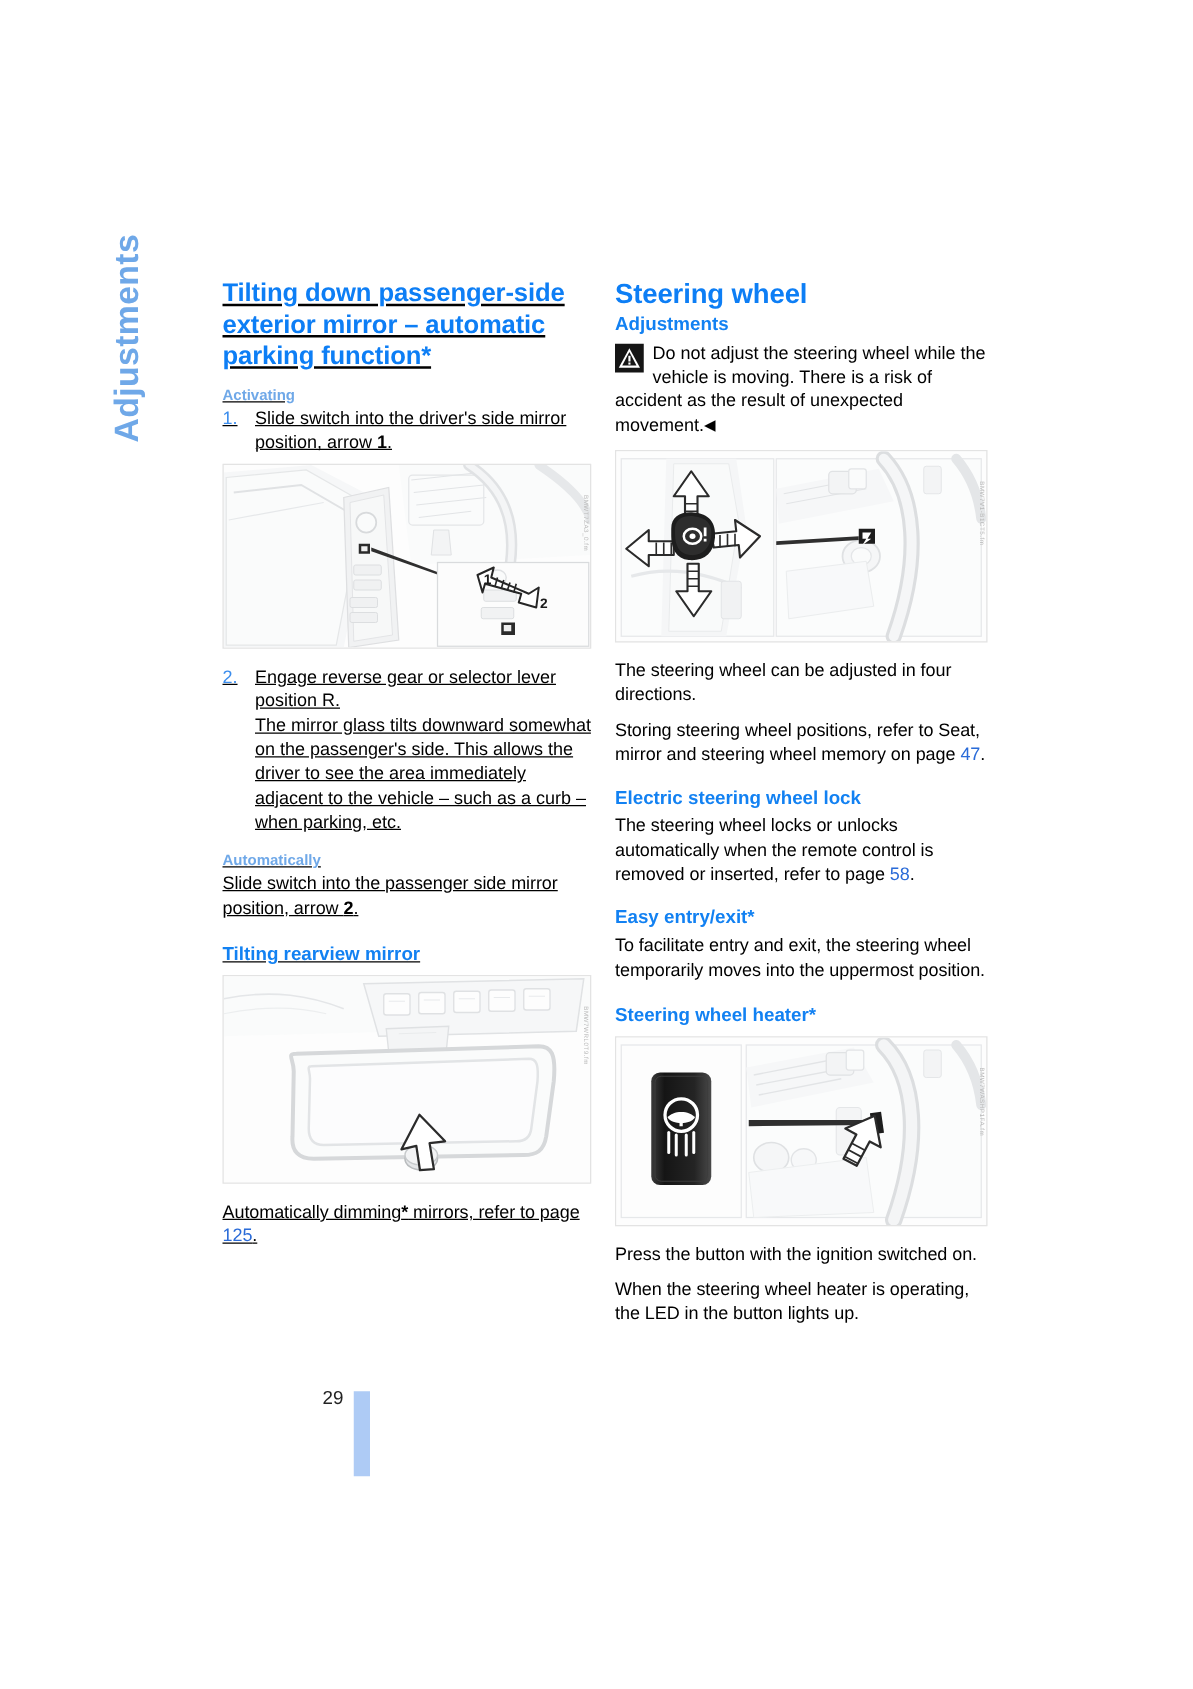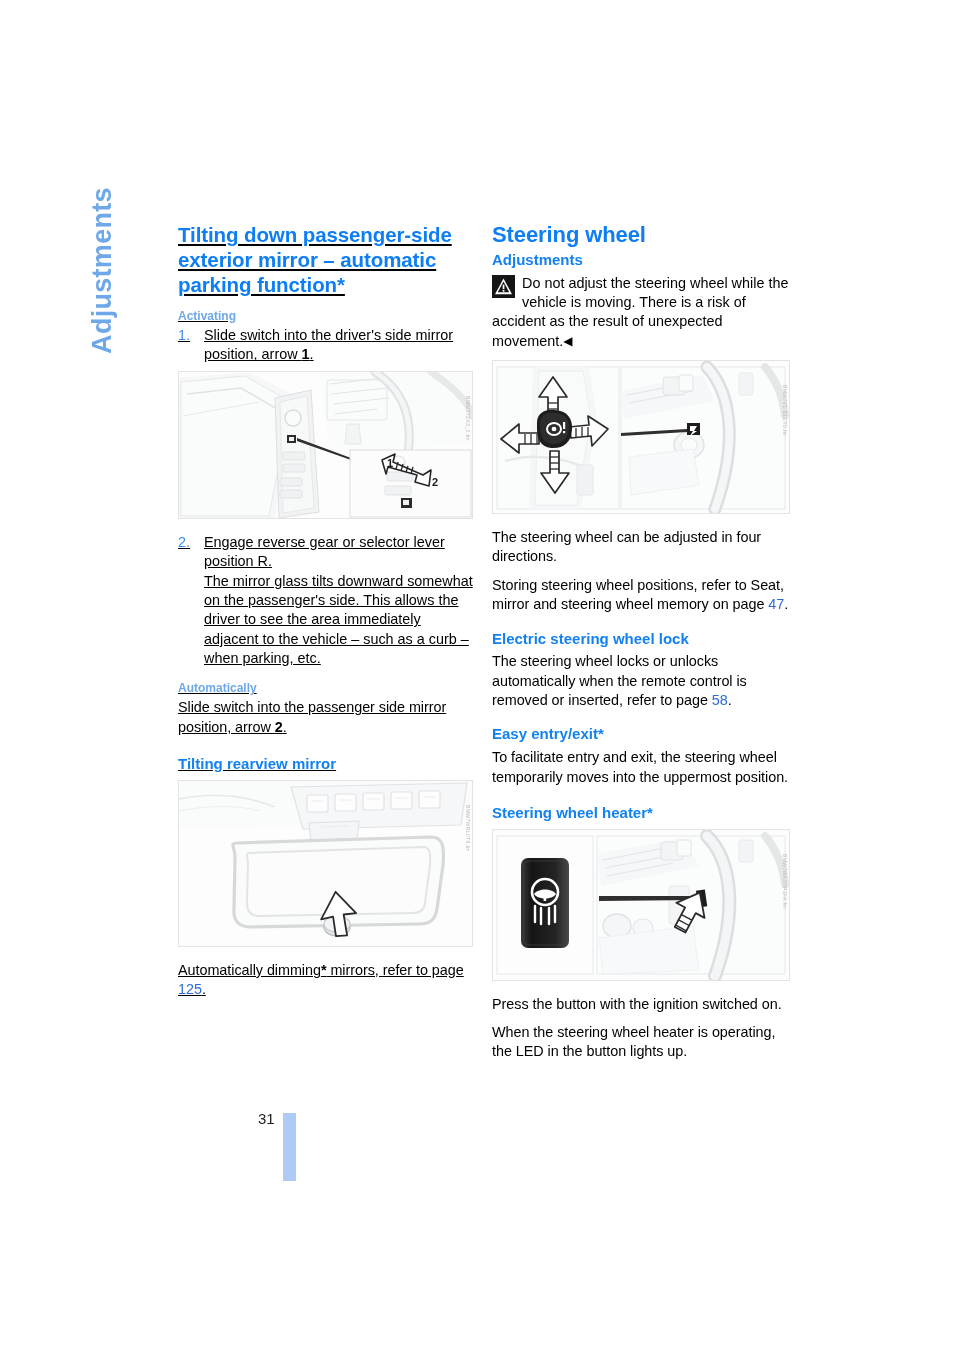--- a/index.html
+++ b/index.html
@@ -397,16 +397,16 @@
           </g>
         </g>
       </svg>
       <span class="figid">BMW7WASHP1FA.fm</span>
     </div>
 
     <p>Press the button with the ignition switched on.</p>
     <p>When the steering wheel heater is operating, the LED in the button lights up.</p>
   </div>
 
-  <div class="pagenum">31</div>
+  <div class="pagenum">29</div>
   <div class="pagebar"></div>
 
 </div>
 
 </body></html>

